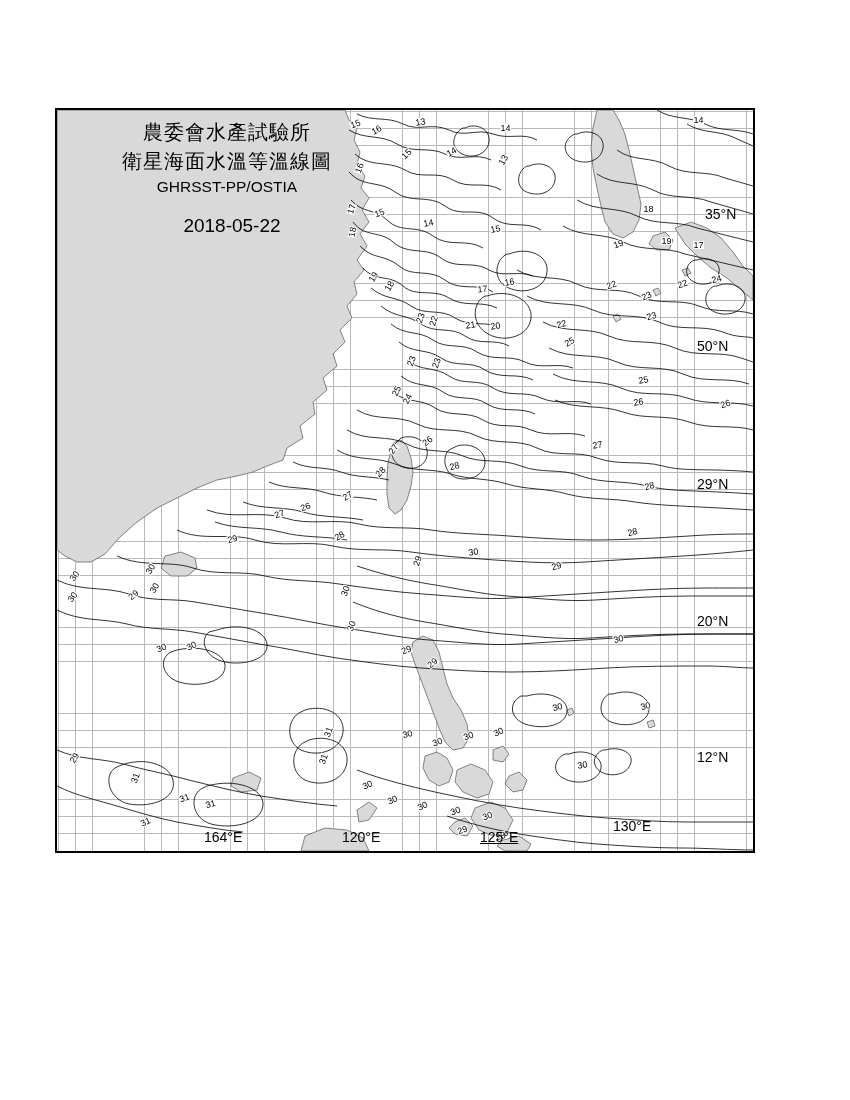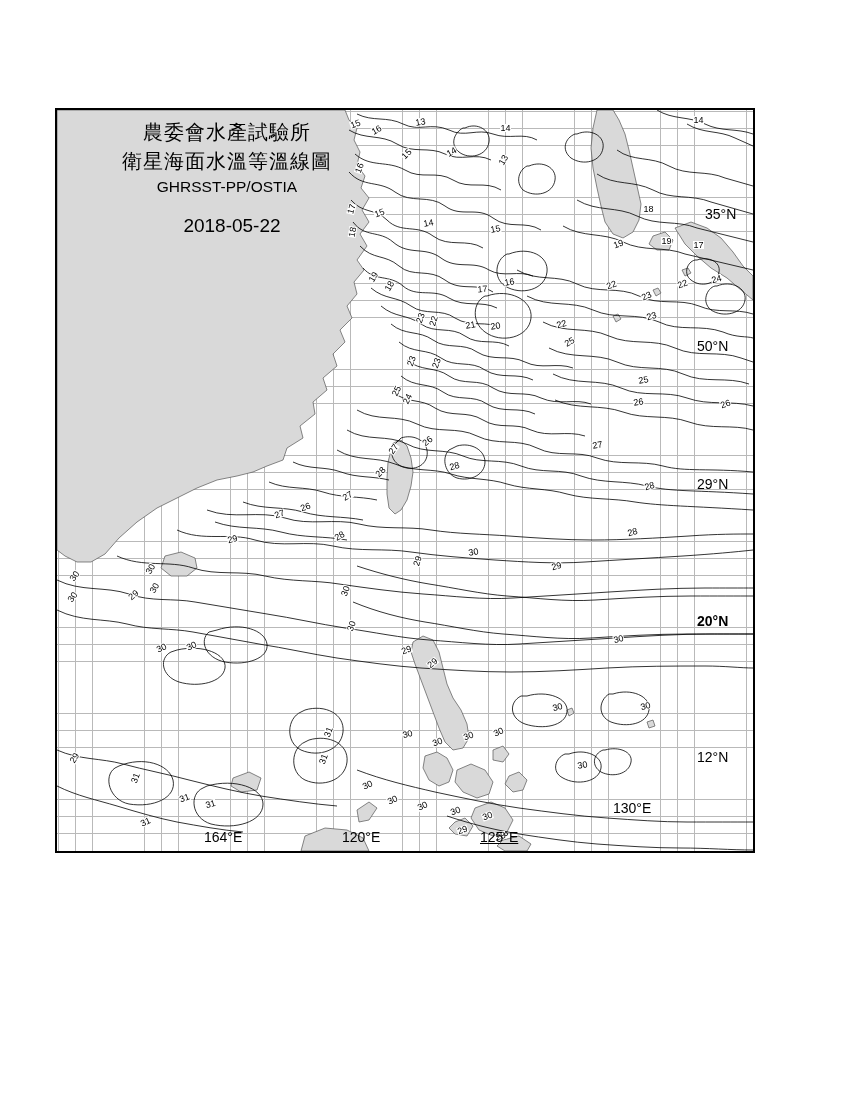--- a/index.html
+++ b/index.html
@@ -328,28 +328,28 @@
       <div class="clabel" style="left: 393px; top: 697px; transform: rotate(-20deg);">30</div>
       <div class="clabel" style="left: 425px; top: 702px; transform: rotate(-20deg);">30</div>
       <div class="clabel" style="left: 400px; top: 716px; transform: rotate(-20deg);">29</div>
       <div class="clabel" style="left: 438px; top: 722px; transform: rotate(-15deg);">28</div>
       <div class="clabel" style="left: 12px; top: 644px; transform: rotate(-60deg);">29</div>
     </div>
 
   <div class="axis-label" style="left: 640px; top: 96px; margin-left: 8px;">35°N</div>
   <div class="axis-label" style="left: 640px; top: 228px;">50°N</div>
   <div class="axis-label" style="left: 640px; top: 366px;">29°N</div>
-  <div class="axis-label" style="left: 640px; top: 503px; font-weight: bold;">20°N</div>
+  <div class="axis-label" style="left: 640px; top: 503px;">20°N</div>
   <div class="axis-label" style="left: 640px; top: 639px;">12°N</div>
 
   <div class="axis-label" style="left: 8px; top: 719px; margin-top: 25px;">110°E</div>
   <div class="axis-label" style="left: 147px; top: 719px;">164°E</div>
   <div class="axis-label" style="left: 285px; top: 719px;">120°E</div>
   <div class="axis-label" style="left: 423px; top: 719px; text-decoration: underline;">125°E</div>
-  <div class="axis-label" style="left: 556px; top: 690px;">130°E</div>
+  <div class="axis-label" style="left: 556px; top: 708px;">130°E</div>
 
   <div id="title-block">
     <div class="cjk">農委會水產試驗所</div>
     <div class="cjk">衛星海面水溫等溫線圖</div>
     <div>GHRSST-PP/OSTIA</div>
     <div id="title-date">2018-05-22</div>
   </div>
 
 </div>
 

